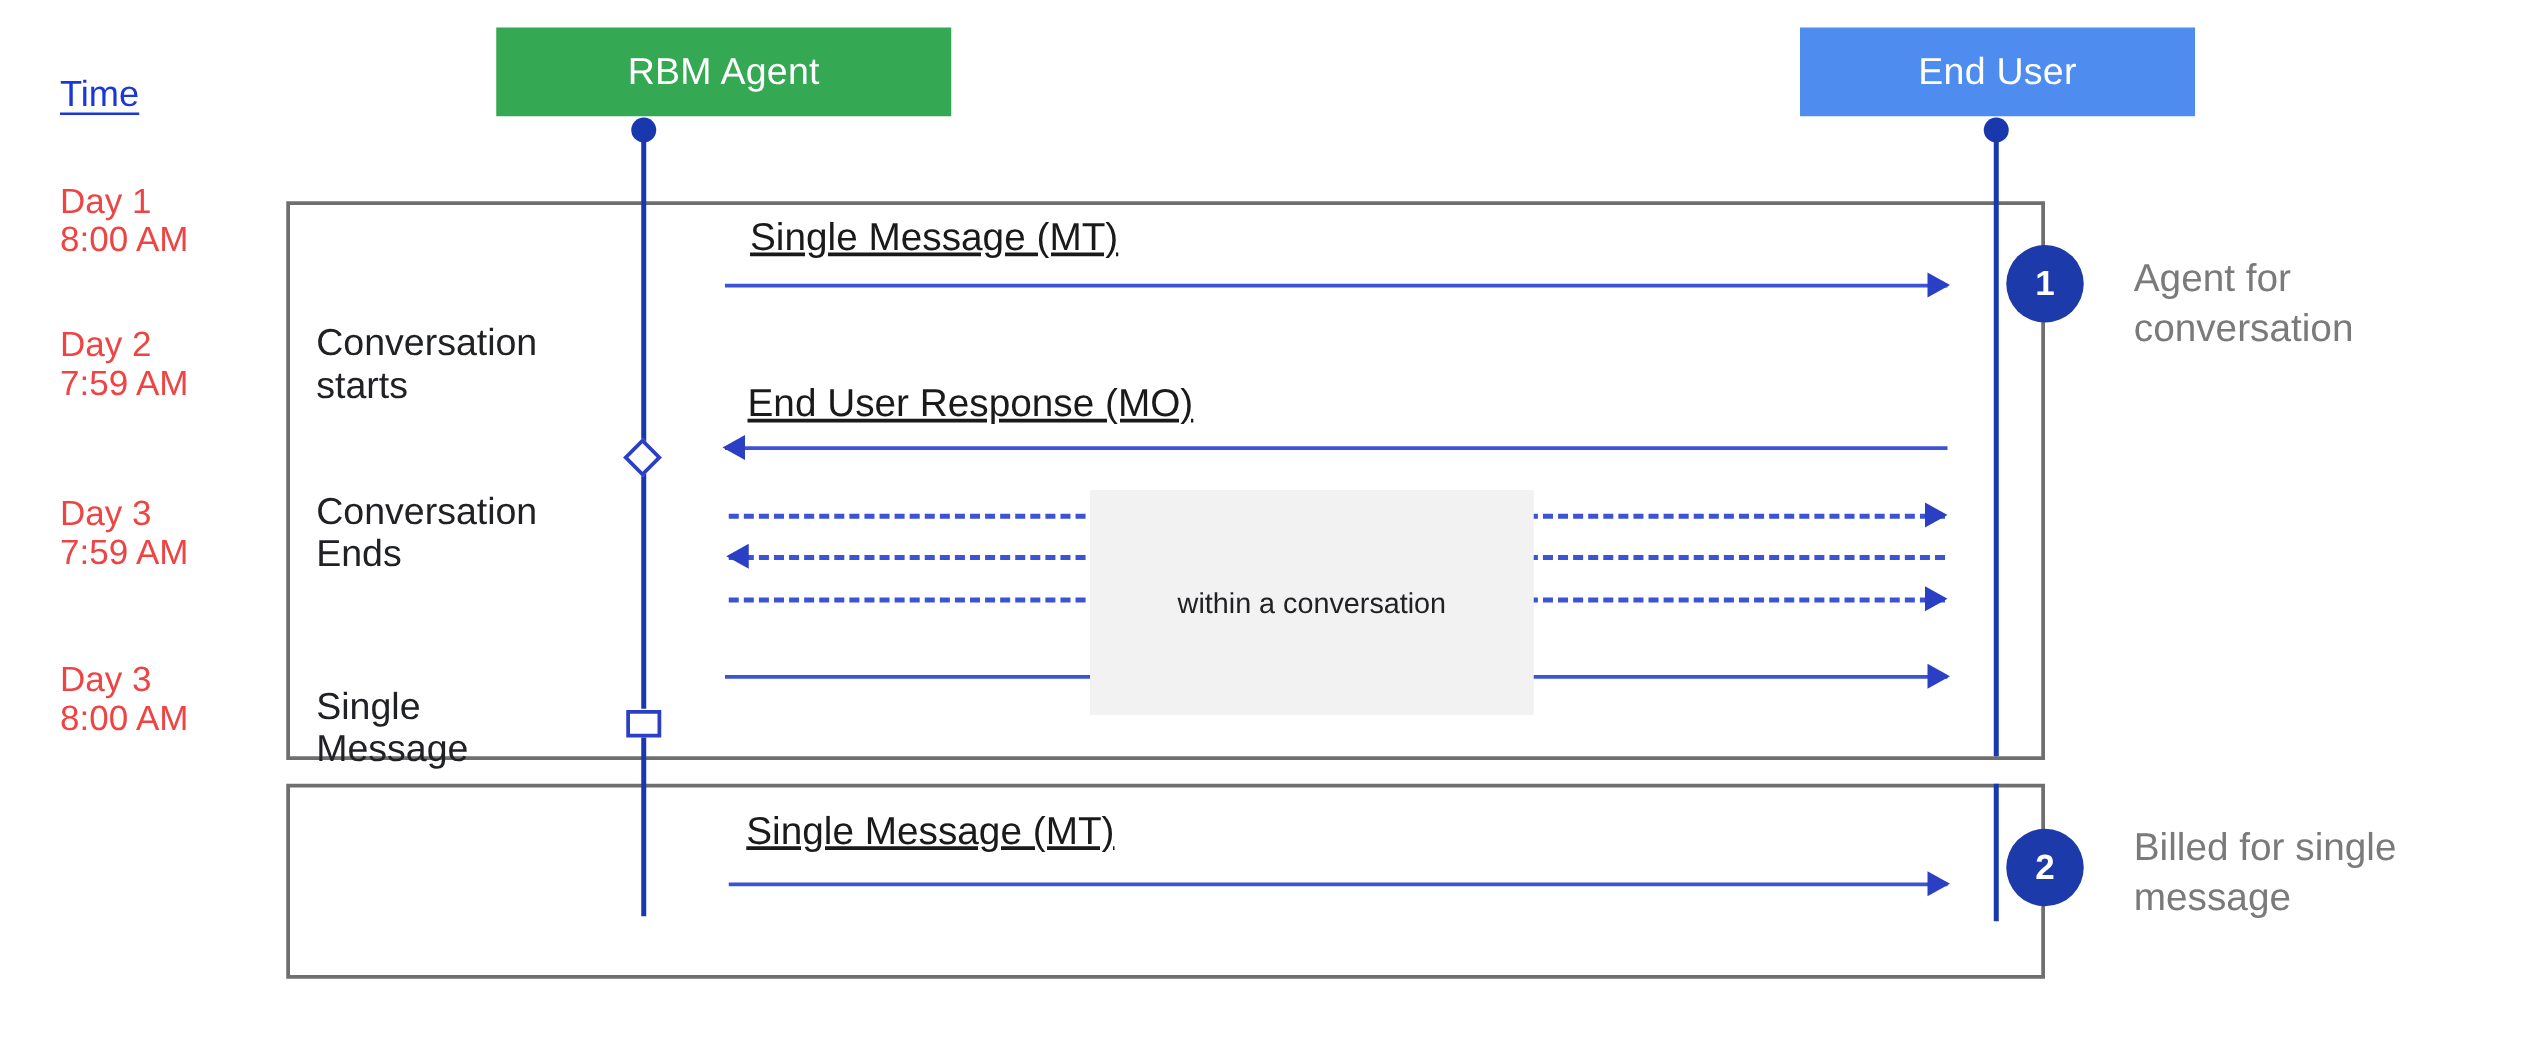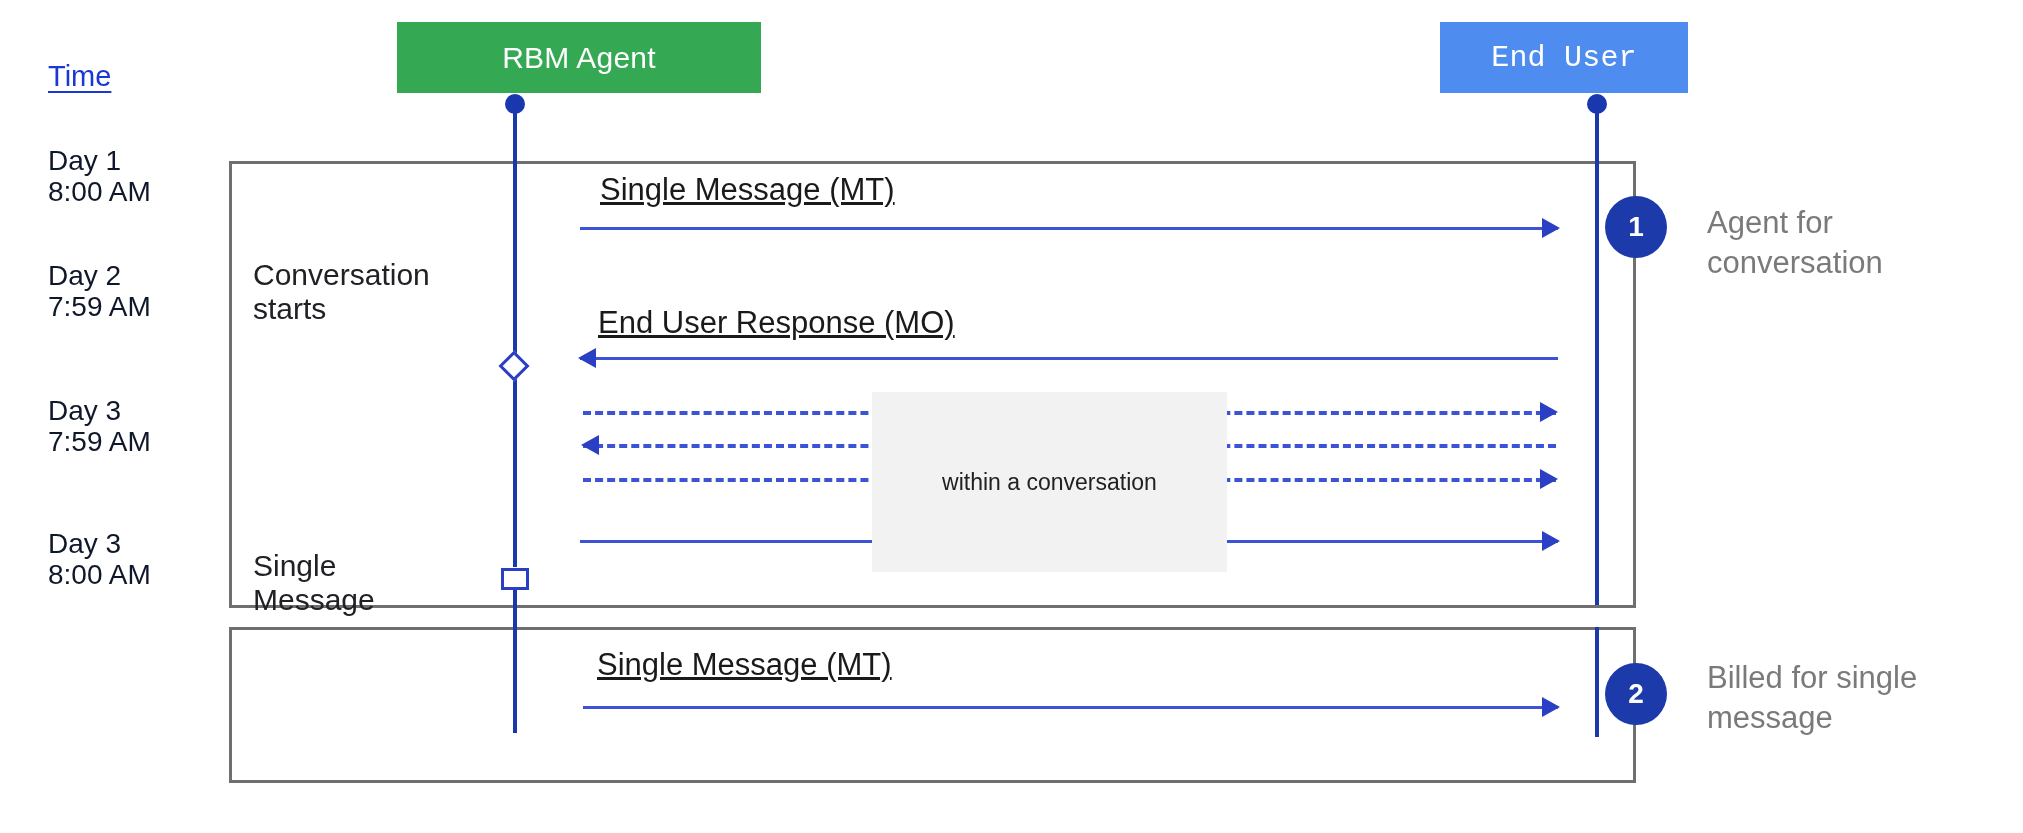--- a/index.html
+++ b/index.html
@@ -10,21 +10,21 @@
     -webkit-font-smoothing:antialiased;
   }
   #stage{position:absolute;left:0;top:0;width:2023px;height:833px;}
 
   
   .actor-box{
     position:absolute;display:flex;align-items:center;justify-content:center;
     color:#ffffff;font-size:30px;letter-spacing:.2px;
   }
   #actor-rbm{left:397px;top:22px;width:364px;height:71px;background:#34a853;}
-  #actor-user{left:1440px;top:22px;width:248px;height:71px;background:#4e8cf0;font-family:Liberation Mono, monospace;}
+  #actor-user{left:1440px;top:22px;width:316px;height:71px;background:#4e8cf0;}
 
   
   .lifeline{position:absolute;width:4px;background:#1a38ad;}
   #lifeline-rbm{left:513px;top:101px;height:466px;}
   #lifeline-rbm-2{left:513px;top:585px;height:148px;}
   #lifeline-user{left:1595px;top:101px;height:504px;}
   #lifeline-user-2{left:1595px;top:627px;height:110px;}
   .lifeline-dot{
     position:absolute;width:20px;height:20px;border-radius:50%;background:#1a38ad;
   }
@@ -46,21 +46,21 @@
   .frame{position:absolute;border:3px solid #6f6f6f;background:transparent;}
   #frame-conversation{left:229px;top:161px;width:1401px;height:441px;}
   #frame-single{left:229px;top:627px;width:1401px;height:150px;}
 
   
   #time-heading{
     position:absolute;left:48px;top:60px;font-size:29px;color:#1b38d6;
     text-decoration:underline;text-underline-offset:5px;
   }
   .time-label{
-    position:absolute;left:48px;font-size:28px;color:#0f172a;line-height:1.12;
+    position:absolute;left:48px;font-size:28px;color:#ef4444;line-height:1.12;
   }
   #time-1{top:145px;}
   #time-2{top:260px;}
   #time-3{top:395px;}
   #time-4{top:528px;}
 
   
   .state-label{
     position:absolute;font-size:30px;color:#202124;line-height:1.13;
   }
@@ -145,20 +145,21 @@
   <div class="lifeline-dot" id="dot-rbm"></div>
   <div class="lifeline-dot" id="dot-user"></div>
   <div class="lifeline" id="lifeline-rbm"></div>
   <div class="lifeline" id="lifeline-rbm-2"></div>
   <div class="lifeline" id="lifeline-user"></div>
   <div class="lifeline" id="lifeline-user-2"></div>
   <div id="marker-diamond"></div>
   <div id="marker-square"></div>
 
   <div class="state-label" id="state-conv-start">Conversation starts</div>
+  <div class="state-label" id="state-conv-end">Conversation Ends</div>
   <div class="state-label" id="state-single">Single Message</div>
 
   <div class="msg-label" style="left:600px;top:172px;">Single Message (MT)</div>
   <div class="arrow right" style="left:580px;top:227px;width:978px;">
     <div class="shaft"></div>
     <div class="head"></div>
   </div>
 
   <div class="msg-label" style="left:598px;top:305px;">End User Response (MO)</div>
   <div class="arrow left" style="left:580px;top:357px;width:978px;">

